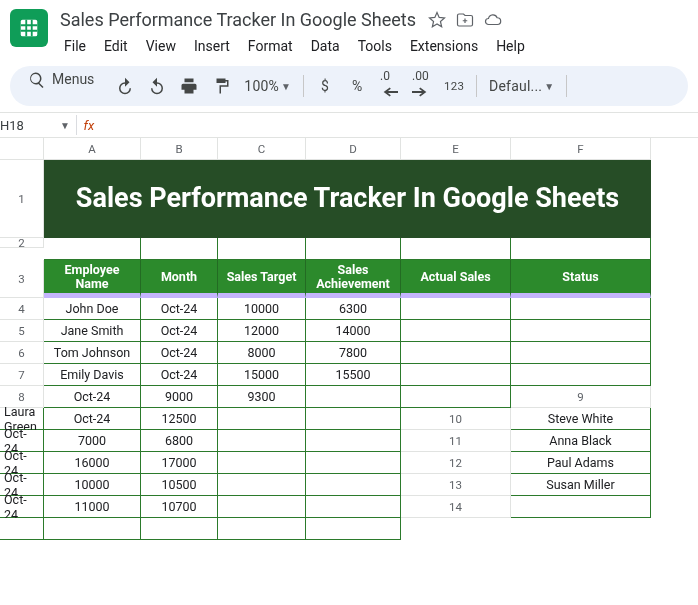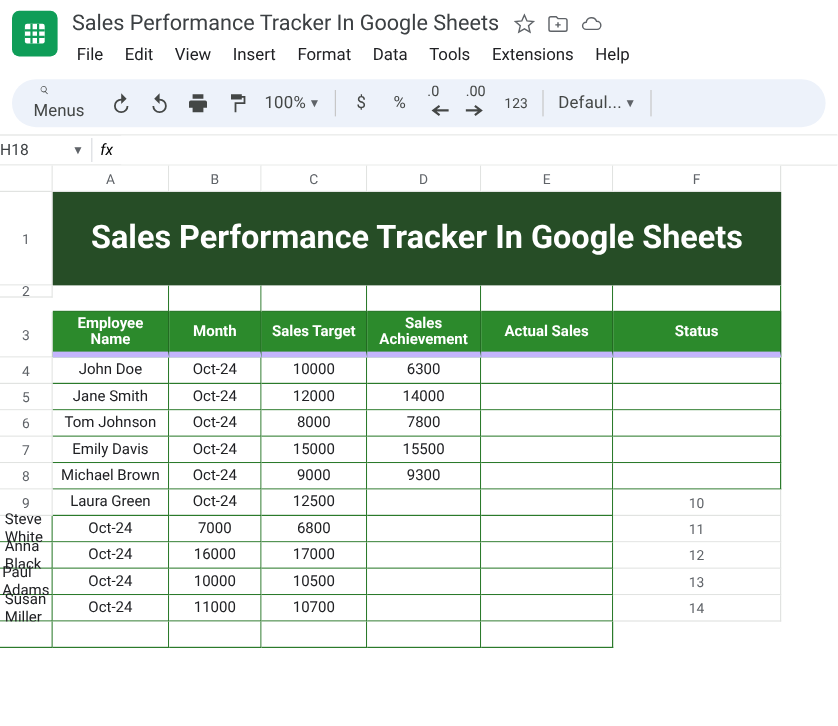--- a/index.html
+++ b/index.html
@@ -10,29 +10,29 @@
   .titlewrap { flex: 1; }
   .titlerow { display: flex; align-items: center; gap: 6px; }
   .doctitle { font-size: 18px; color: #3c4043; padding: 2px 4px; }
   .titleicon { width: 22px; height: 22px; display: flex; align-items: center; justify-content: center; color: #5f6368; border-radius: 4px; }
   .titleicon svg { width: 18px; height: 18px; fill: currentColor; }
   .menubar { display: flex; gap: 2px; margin-top: 2px; }
   .menuitem { padding: 4px 8px; font-size: 14px; color: #202124; border-radius: 4px; cursor: pointer; }
   .toolbar { margin: 8px 10px 6px 10px; background: #edf2fa; border-radius: 24px; height: 40px; display: flex; align-items: center; padding: 0 8px; gap: 2px; }
   .tb-btn { height: 30px; min-width: 30px; display: flex; align-items: center; justify-content: center; color: #444746; border-radius: 4px; cursor: pointer; font-size: 14px; }
   .tb-btn svg { width: 18px; height: 18px; fill: currentColor; }
-  .menus-btn { display: flex; align-items: flex-start; gap: 6px; padding: 0 14px 0 10px; height: 30px; border-radius: 15px; flex-direction: column; }
+  .menus-btn { display: flex; align-items: flex-start; gap: 6px; padding: 0 14px 0 10px; height: 30px; border-radius: 15px; }
   .tb-sep { width: 1px; height: 22px; background: #c7c7c7; margin: 0 4px; }
   .tb-text { padding: 0 6px; letter-spacing: 0.2px; }
   .chev { font-size: 10px; color: #5f6368; margin-left: 2px; }
   .namebox-row { display: flex; align-items: center; border-top: 1px solid #e1e3e1; border-bottom: 1px solid #e1e3e1; height: 26px; }
   .namebox { width: 60px; padding: 0 0; font-size: 13px; color: #3c4043; }
   .nb-chev { color: #5f6368; font-size: 10px; padding-right: 6px; }
   .nb-sep { width: 1px; height: 20px; background: #dadce0; }
-  .fx { width: 24px; text-align: center; color: #000000; font-style: italic; font-size: 13px; }
+  .fx { width: 24px; text-align: center; color: #c2410c; font-style: italic; font-size: 13px; }
   .fbar-input { flex: 1; height: 100%; border: none; outline: none; padding: 0 6px; font-size: 13px; }
   .grid { display: grid; grid-template-columns: 44px 97px 77px 88px 95px 110px 140px; font-size: 12.5px; }
   .colhdr, .rowhdr, .corner { background: #fff; border-right: 1px solid #e1e3e1; border-bottom: 1px solid #e1e3e1; color: #5f6368; display: flex; align-items: center; justify-content: center; height: 22px; font-size: 11.5px; }
   .corner { background: #fff; }
   .rowhdr { justify-content: center; }
   .cell { border-right: 1px solid #2b7a2b; border-bottom: 1px solid #2b7a2b; display: flex; align-items: center; justify-content: center; height: 22px; padding: 0 4px; background: #fff; }
   .big-title-cell { grid-column: 2 / span 6; background: #264d26; color: #fff; font-weight: 700; font-size: 27px; display: flex; align-items: center; justify-content: center; text-align: center; line-height: 1.15; padding: 6px 4px; border: none; }
   .row1-hdr { height: 78px; }
   .row2 .cell, .row2-hdr { height: 10px; }
   .hdr-cell { background: #2c8a2c; color: #fff; font-weight: 700; font-size: 12.5px; text-align: center; line-height: 1.1; height: 38px; border-right: 1px solid #236b23; border-bottom: 5px solid #c4b5fd; }
@@ -197,21 +197,20 @@
 
   <div class="rowhdr">7</div>
   <div class="cell">Emily Davis</div>
     <div class="cell">Oct-24</div>
     <div class="cell">15000</div>
     <div class="cell">15500</div>
     <div class="cell"></div>
     <div class="cell"></div>
 
   <div class="rowhdr">8</div>
-  <div class="cell">Michael Brown</div>
     <div class="cell">Oct-24</div>
     <div class="cell">9000</div>
     <div class="cell">9300</div>
     <div class="cell"></div>
     <div class="cell"></div>
 
   <div class="rowhdr">9</div>
   <div class="cell">Laura Green</div>
     <div class="cell">Oct-24</div>
     <div class="cell">12500</div>

